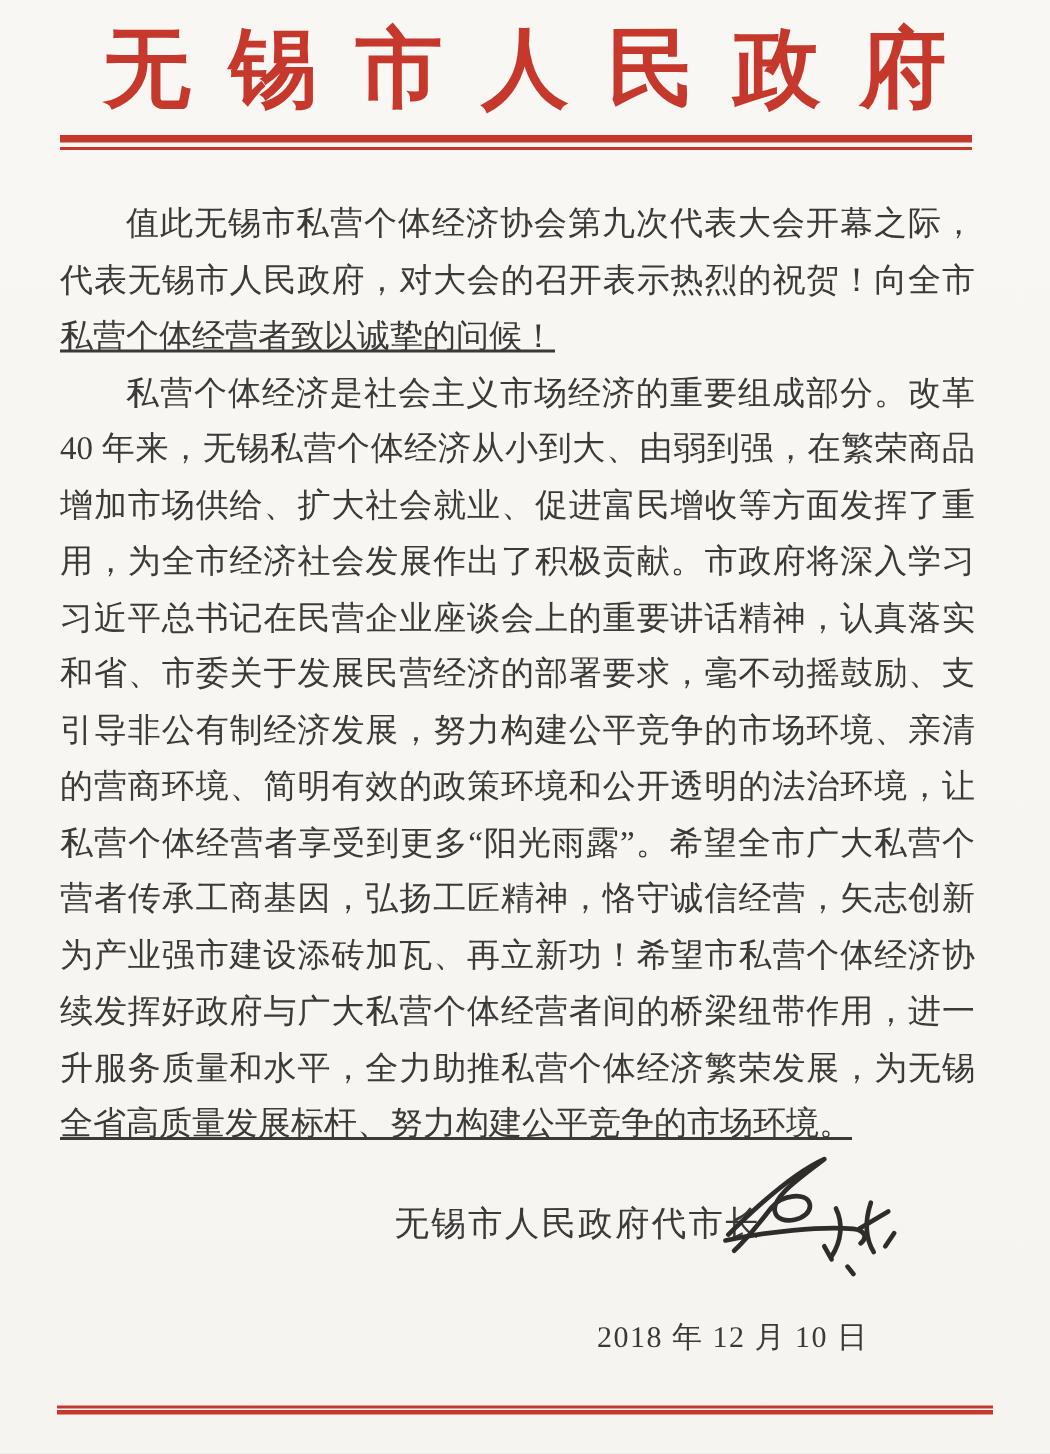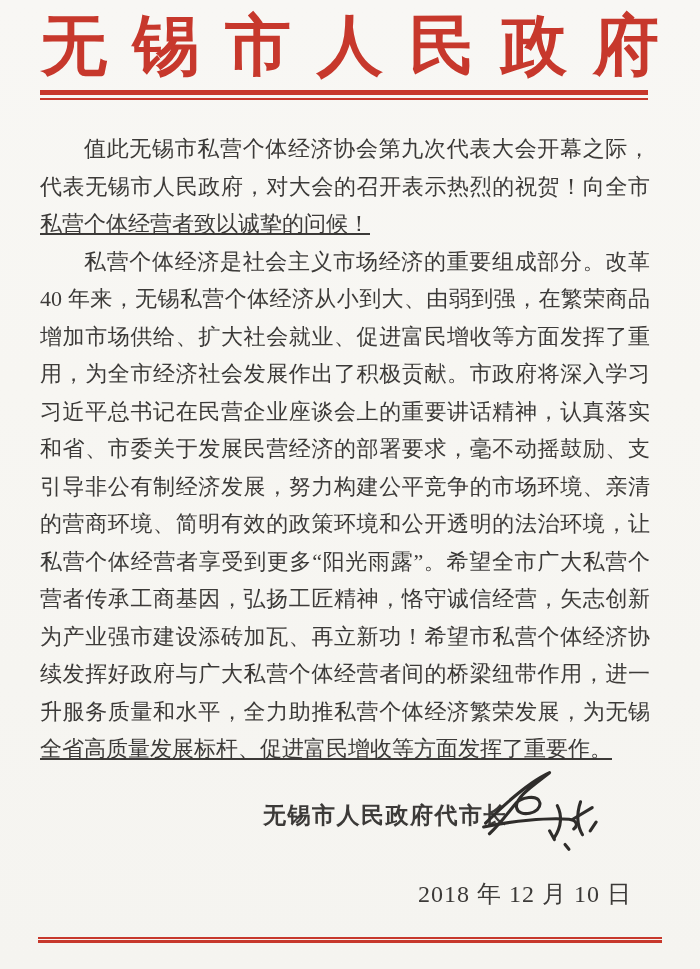--- a/index.html
+++ b/index.html
@@ -14,47 +14,47 @@
     margin:0 auto;
     background:linear-gradient(180deg,#f8f7f4 0%,var(--paper) 40%,#f5f4f0 100%);
     overflow:hidden;
     font-family:"Liberation Serif","DejaVu Serif",serif;
     color:var(--ink);
   }
   .letterhead{
     position:absolute;top:12px;left:0;width:100%;
     box-sizing:border-box;padding-left:26px;
     text-align:center;
-    font-size:66px;line-height:68px;font-weight:bold;
+    font-size:58px;line-height:68px;font-weight:bold;
     letter-spacing:26px;
     color:var(--accent);
   }
   .rule-double{position:absolute;left:40px;top:90px;width:608px;}
   .rule-double .bar-thick{height:5px;background:var(--accent);}
   .rule-double .bar-thin{height:2px;background:var(--accent);margin-top:3px;}
   .body-text{
     position:absolute;left:40px;top:130px;width:610px;
     font-size:22px;
   }
   .line{
     line-height:37.5px;height:37.5px;
     text-align:justify;
     text-align-last:justify;
     overflow:hidden;
   }
   .line.first{text-indent:44px;}
   .line.last{text-align-last:left;text-decoration:underline;}
   .signer{
     position:absolute;left:263px;top:800px;
-    font-size:23px;letter-spacing:1.5px;white-space:nowrap;font-weight:bold;
+    font-size:23px;letter-spacing:1.5px;white-space:nowrap;
   }
   .sig-svg{position:absolute;left:472px;top:764px;}
   .date-line{
     position:absolute;left:398px;top:878px;
-    font-size:24px;letter-spacing:1px;white-space:nowrap;margin-left:20px;
+    font-size:20px;letter-spacing:1px;white-space:nowrap;
   }
   .rule-footer{position:absolute;left:38px;top:937px;width:624px;}
   .rule-footer .bar-thin{height:2px;background:var(--accent);}
   .rule-footer .bar-thick{height:3px;background:var(--accent);margin-top:1px;}
 </style>
 </head>
 <body>
 
 <div class="page">
 
@@ -78,21 +78,21 @@
         <div class="line">用，为全市经济社会发展作出了积极贡献。市政府将深入学习贯彻</div>
         <div class="line">习近平总书记在民营企业座谈会上的重要讲话精神，认真落实中央</div>
         <div class="line">和省、市委关于发展民营经济的部署要求，毫不动摇鼓励、支持、</div>
         <div class="line">引导非公有制经济发展，努力构建公平竞争的市场环境、亲清和谐</div>
         <div class="line">的营商环境、简明有效的政策环境和公开透明的法治环境，让广大</div>
         <div class="line">私营个体经营者享受到更多“阳光雨露”。希望全市广大私营个体经</div>
         <div class="line">营者传承工商基因，弘扬工匠精神，恪守诚信经营，矢志创新创业，</div>
         <div class="line">为产业强市建设添砖加瓦、再立新功！希望市私营个体经济协会继</div>
         <div class="line">续发挥好政府与广大私营个体经营者间的桥梁纽带作用，进一步提</div>
         <div class="line">升服务质量和水平，全力助推私营个体经济繁荣发展，为无锡当好</div>
-        <div class="line last">全省高质量发展标杆、促进富民增收等方面发挥了重要作。</div>
+        <div class="line last">全省高质量发展标杆、努力构建公平竞争的市场环境。</div>
       </div>
     </div>
 
   <div class="signer">无锡市人民政府代市长</div>
 
   <svg class="sig-svg" width="126" height="94" viewBox="0 0 130 95" fill="none" stroke="#2f2d2b" stroke-width="3.2" stroke-linecap="round" stroke-linejoin="round">
     <path d="M14,60 C30,44 58,18 80,8 C62,22 44,34 46,44 C48,55 72,50 70,39 C68,30 50,33 44,41 C36,51 28,62 18,71"></path>
     <path d="M12,64 C40,58 78,54 100,56 C108,57 110,62 105,66"></path>
     <path d="M88,42 C93,52 92,64 85,75"></path>
     <path d="M80,68 l5,9"></path>

